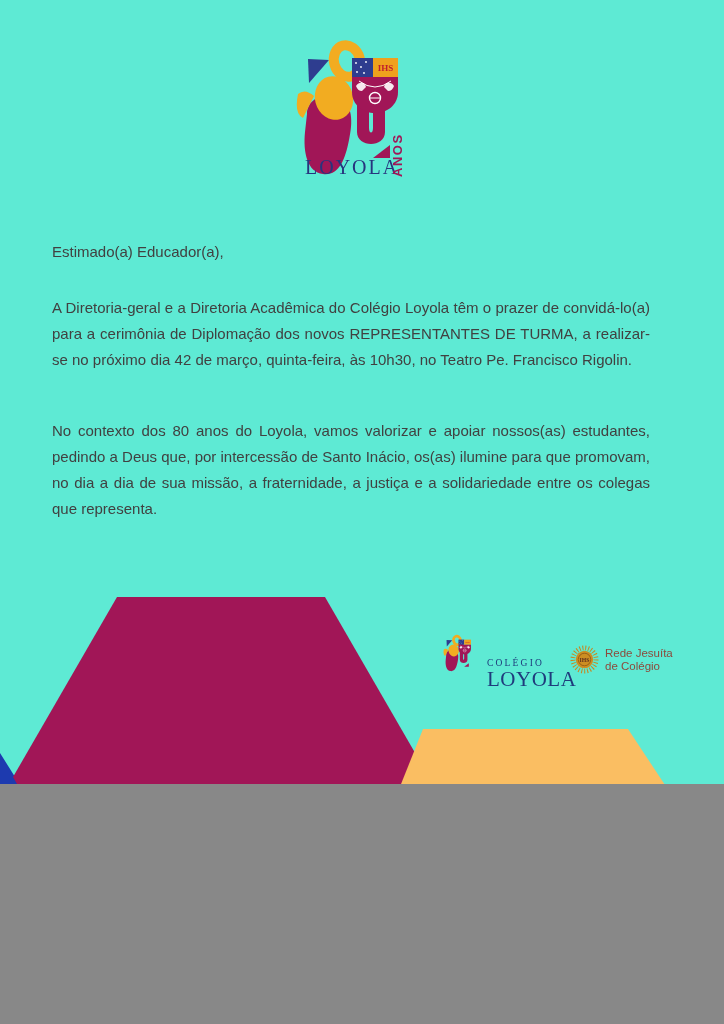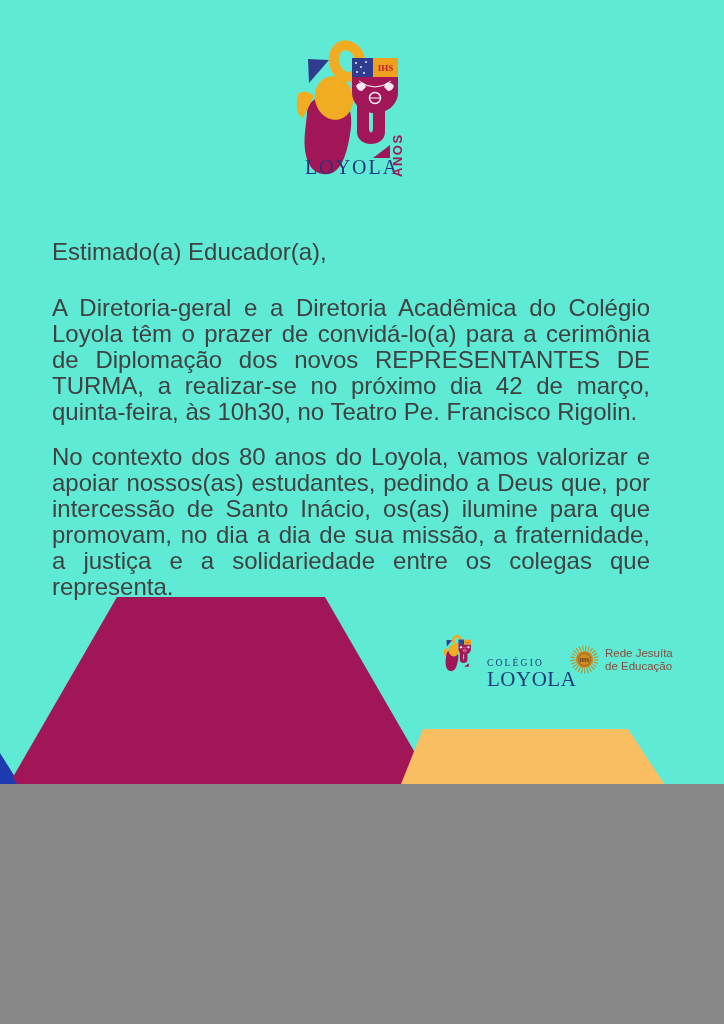--- a/index.html
+++ b/index.html
@@ -25,26 +25,26 @@
   .logo80-anos{
     position:absolute;left:95px;top:141px;
     transform:rotate(-90deg);transform-origin:0 0;
     font-family:"Liberation Sans", sans-serif;
     font-weight:bold;font-size:13px;letter-spacing:1.5px;color:#A11657;
     white-space:nowrap;
   }
 
   
   .letter{position:absolute;left:52px;top:239px;width:598px;z-index:2;
-    color:#414141;font-size:24px;line-height:26px;}
+    color:#414141;font-size:15px;line-height:26px;}
   .letter p{margin:0;}
   .letter .greeting{text-align:left;}
   .letter .para{text-align:justify;}
   .letter .para.first{margin-top:30px;}
-  .letter .para.second{margin-top:19px;}
+  .letter .para.second{margin-top:45px;}
 
   
   .colegio{position:absolute;left:443px;top:633px;display:flex;z-index:2;}
   .colegio svg.mark-small{width:38px;height:42px;flex:0 0 auto;}
   .colegio-text{margin-left:6px;margin-top:25px;color:#1F3B7C;font-family:"Liberation Serif", serif;}
   .colegio-line1{font-size:9.5px;letter-spacing:2.2px;line-height:10px;}
   .colegio-line2{font-size:21px;letter-spacing:0.5px;line-height:21px;margin-top:1px;}
 
   .rede{position:absolute;left:570px;top:645px;display:flex;align-items:center;z-index:2;}
   .rede svg.sunburst{width:29px;height:29px;flex:0 0 auto;}
@@ -123,17 +123,17 @@
 
   <div class="rede">
     <svg class="sunburst" viewBox="0 0 30 30">
       <circle cx="15" cy="15" r="12" fill="none" stroke="#C8861E" stroke-width="5" stroke-dasharray="1 2"></circle>
       <circle cx="15" cy="15" r="9" fill="#CD8E23"></circle>
       <circle cx="15" cy="15" r="6.5" fill="none" stroke="#8A5313" stroke-width="0.8"></circle>
       <text x="15" y="17.5" font-family="Liberation Serif, serif" font-size="6" font-weight="bold" fill="#5E2F1E" text-anchor="middle">IHS</text>
     </svg>
     <div class="rede-text">
       <div>Rede Jesuíta</div>
-      <div>de Educação</div>
+      <div>de Colégio</div>
     </div>
   </div>
 
 </div>
 
 </body></html>

